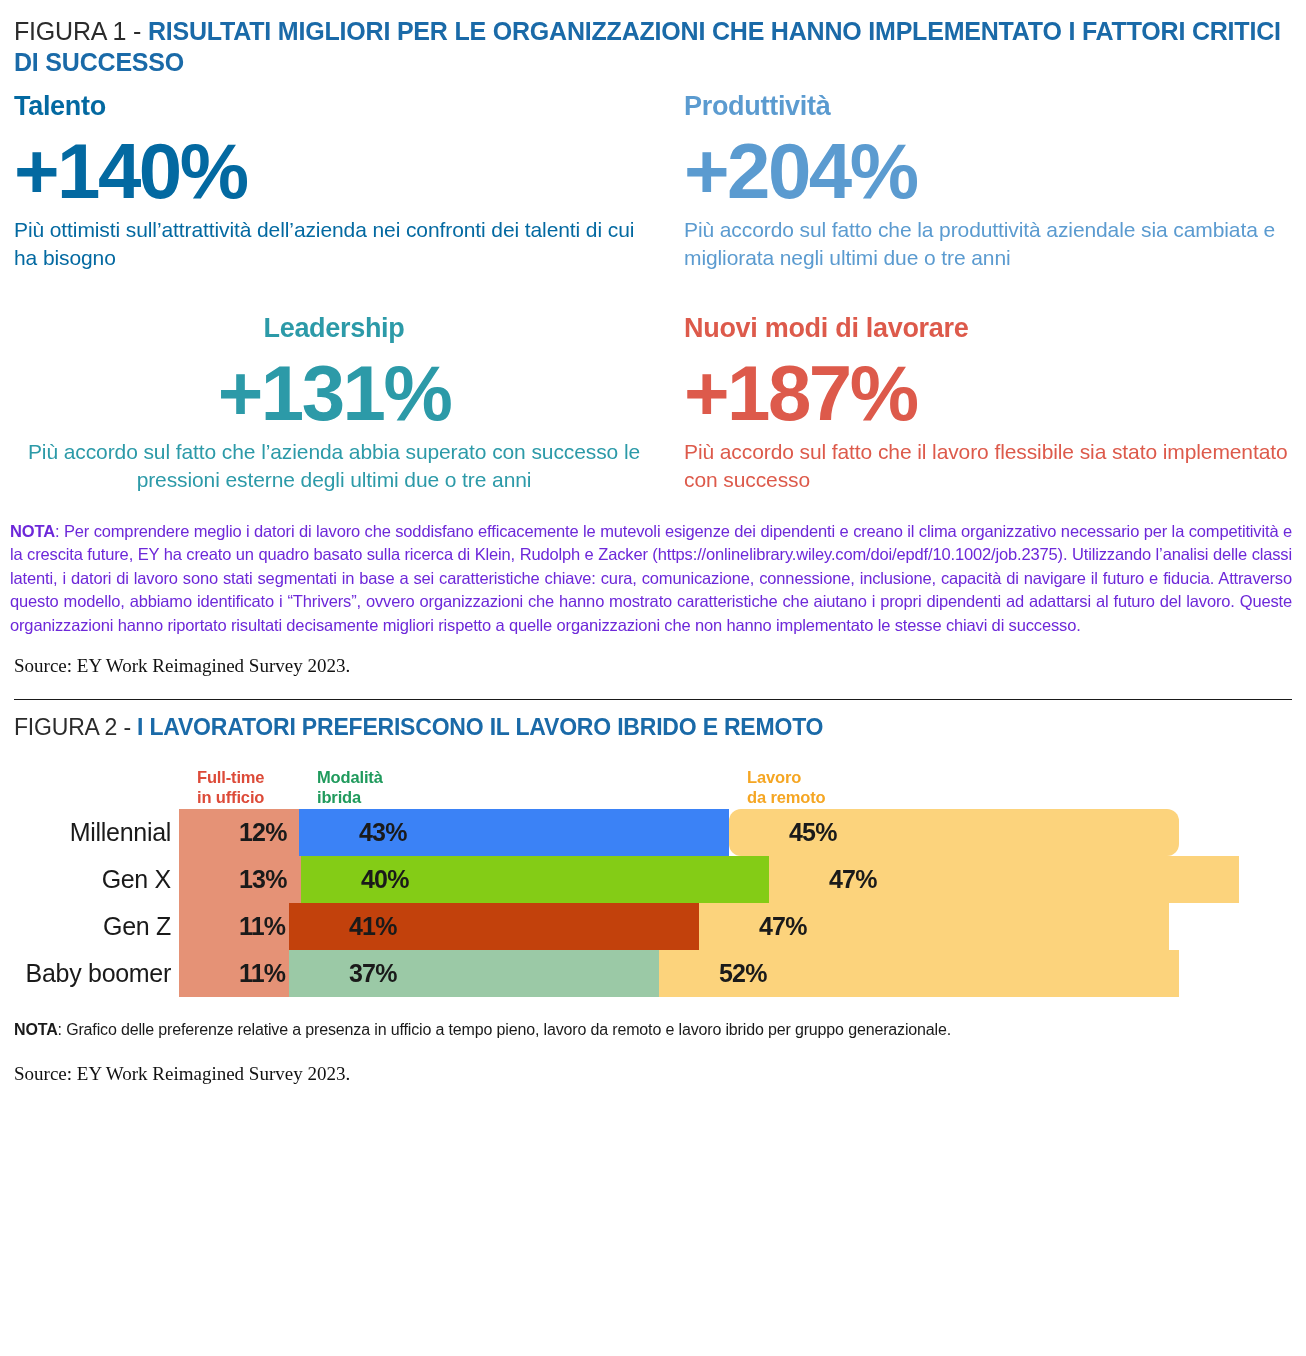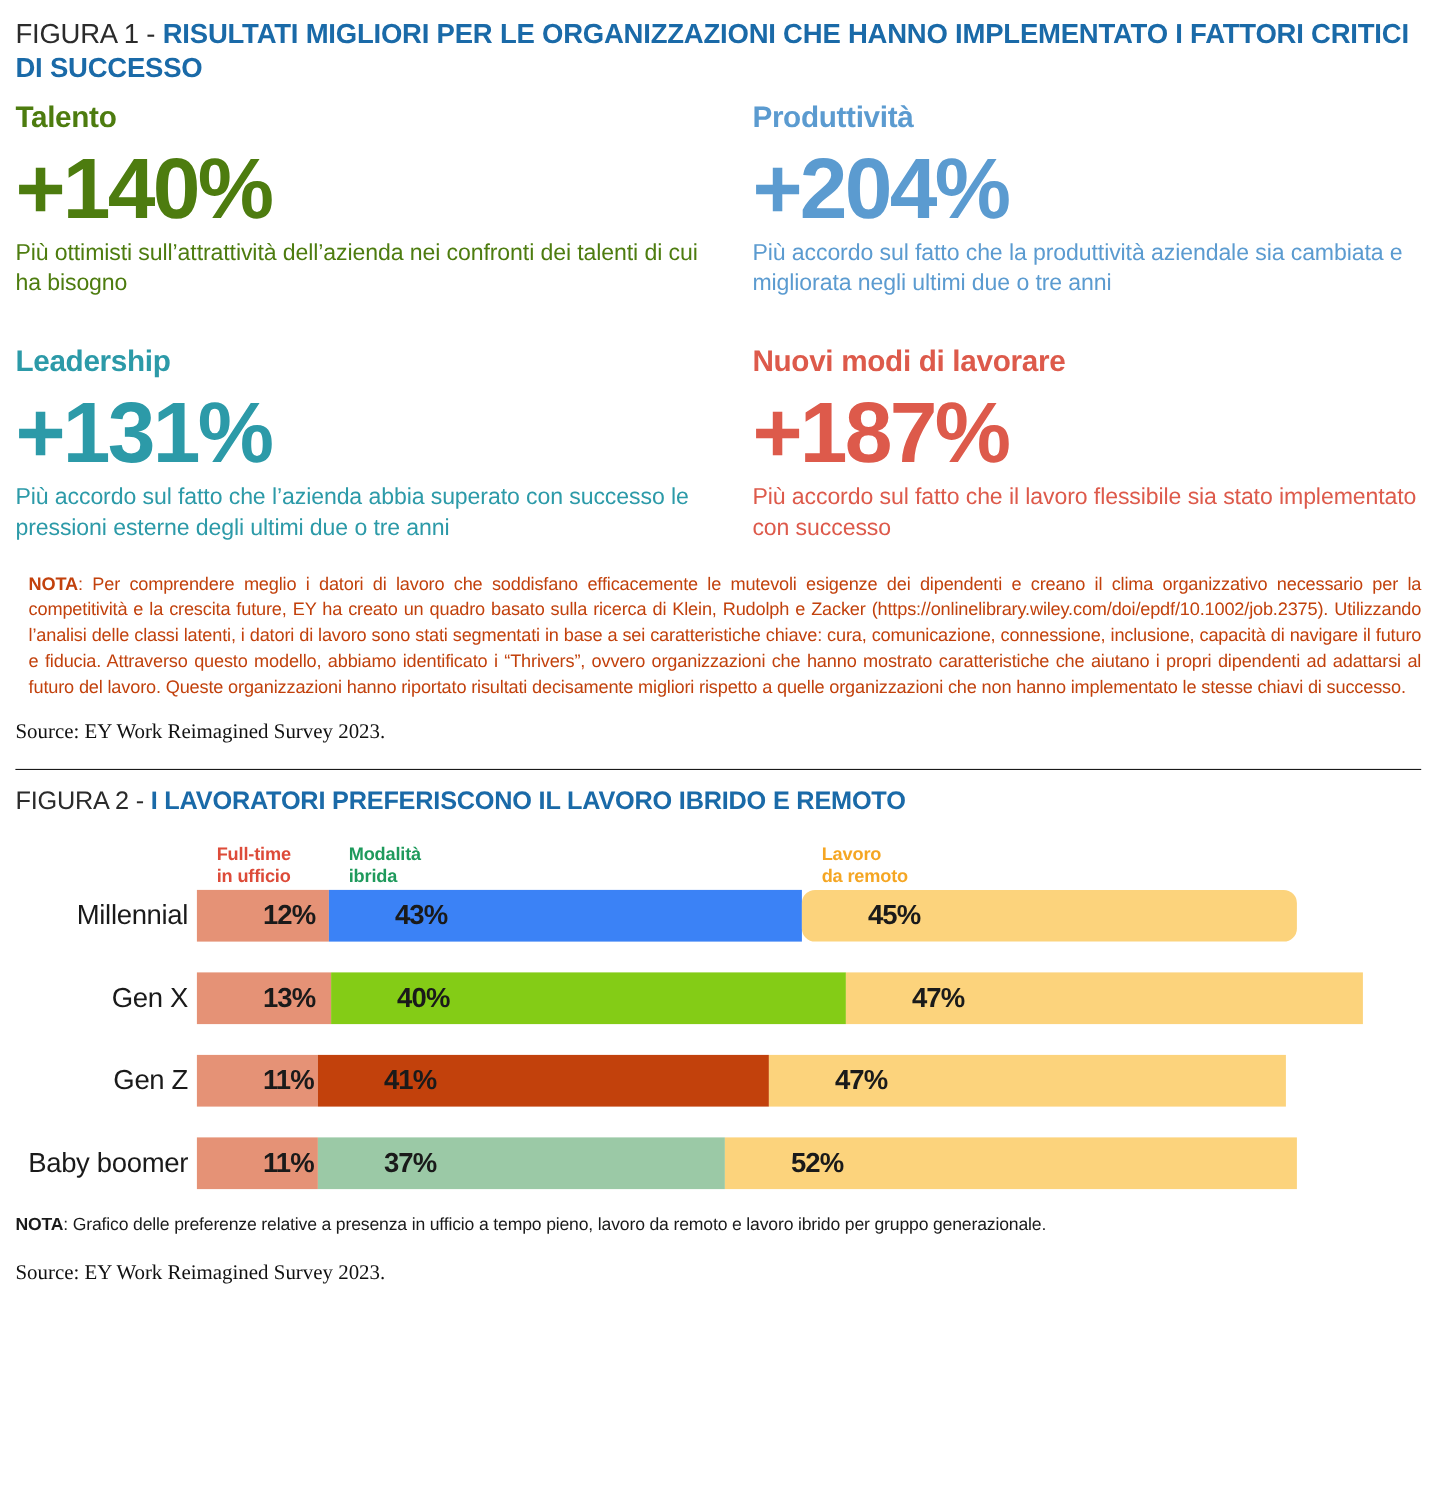--- a/index.html
+++ b/index.html
@@ -57,24 +57,24 @@
   }
   .stat-desc{
     font-size:21px;
     line-height:1.32;
     font-weight:400;
     letter-spacing:-0.1px;
   }
 
   
   .note{
-    margin:26px 14px 0 26px;
+    margin:26px 14px 0 10px;
     font-size:16.5px;
     line-height:1.42;
-    color:#c2410c;
+    color:#6d28d9;
     text-align:justify;
     letter-spacing:-0.15px;
   }
   .note b{ font-weight:700; }
   .source{
     margin:18px 14px 0 14px;
     font-family:"Liberation Serif", serif;
     font-size:19px;
     color:#111;
   }
@@ -107,21 +107,20 @@
     font-size:16.5px;
     font-weight:700;
     line-height:1.22;
     letter-spacing:-0.15px;
     white-space:pre-line;
   }
 
   .bar-row{
     display:flex;
     align-items:center;
-    margin-bottom:28px;
   }
   .bar-row:last-of-type{ margin-bottom:0; }
   .row-label{
     width:165px;
     text-align:right;
     padding-right:8px;
     font-size:25px;
     font-weight:400;
     letter-spacing:-0.3px;
     color:#1a1a1a;
@@ -166,31 +165,31 @@
 </head>
 <body>
 
 <div class="page">
 
   <div class="fig1-title">
     <span class="fig-label">FIGURA 1 - </span><span class="fig-title-main" style="color: rgb(26, 106, 168);">RISULTATI MIGLIORI PER LE ORGANIZZAZIONI CHE HANNO IMPLEMENTATO I FATTORI CRITICI DI SUCCESSO</span>
   </div>
 
   <div class="stats">
-    <div class="stat" style="color: #4d7c0f;">
+    <div class="stat" style="color: #0369a1;">
       <div class="stat-cat">Talento</div>
       <div class="stat-num">+140%</div>
       <div class="stat-desc">Più ottimisti sull’attrattività dell’azienda nei confronti dei talenti di cui ha bisogno</div>
     </div>
     <div class="stat" style="color: rgb(91, 155, 208);">
       <div class="stat-cat">Produttività</div>
       <div class="stat-num">+204%</div>
       <div class="stat-desc">Più accordo sul fatto che la produttività aziendale sia cambiata e migliorata negli ultimi due o tre anni</div>
     </div>
-    <div class="stat stat-row2" style="color: rgb(44, 154, 168);">
+    <div class="stat stat-row2" style="color: rgb(44, 154, 168); text-align: center;">
       <div class="stat-cat">Leadership</div>
       <div class="stat-num">+131%</div>
       <div class="stat-desc">Più accordo sul fatto che l’azienda abbia superato con successo le pressioni esterne degli ultimi due o tre anni</div>
     </div>
     <div class="stat stat-row2" style="color: rgb(221, 90, 75);">
       <div class="stat-cat">Nuovi modi di lavorare</div>
       <div class="stat-num">+187%</div>
       <div class="stat-desc">Più accordo sul fatto che il lavoro flessibile sia stato implementato con successo</div>
     </div>
   </div>

